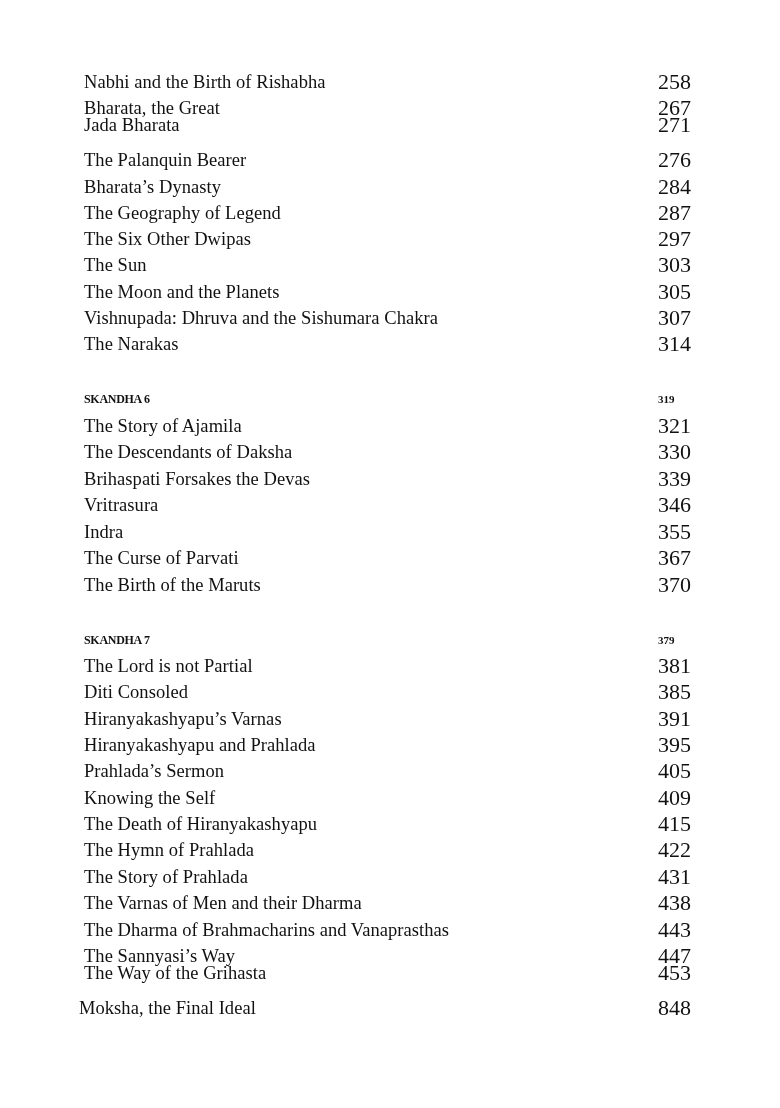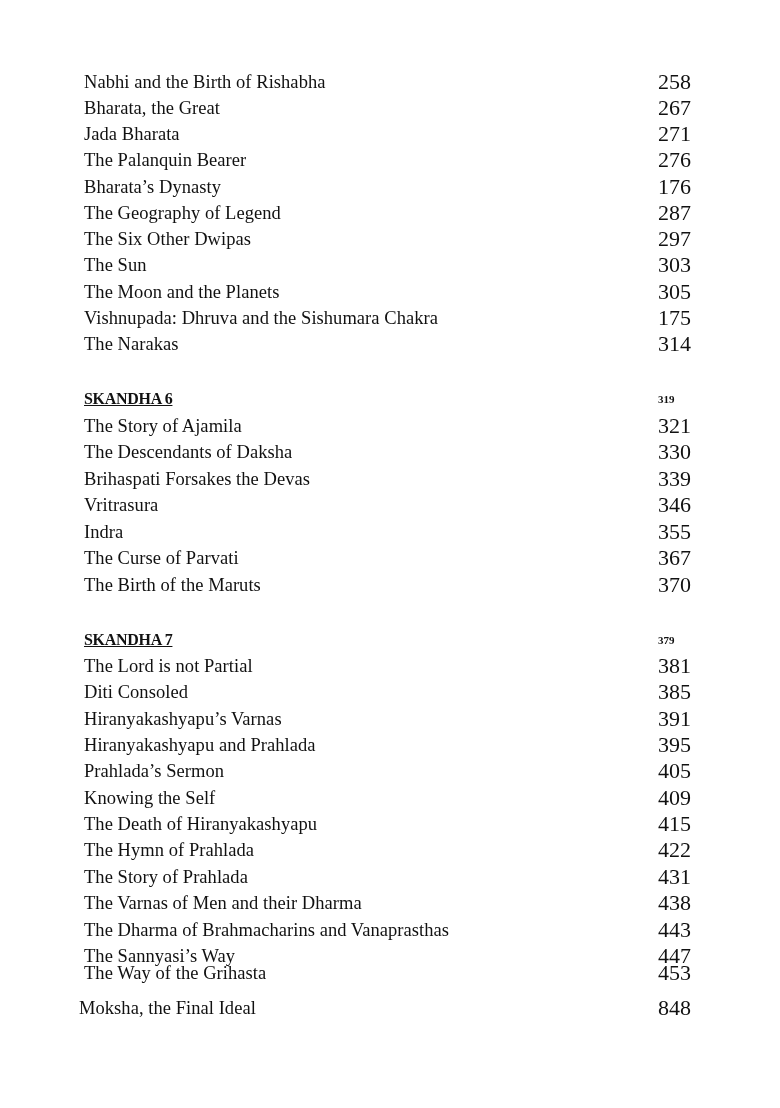--- a/index.html
+++ b/index.html
@@ -38,73 +38,72 @@
       white-space: nowrap;
     }
     .row .page-num {
       width: 40px;
       text-align: left;
       white-space: nowrap;
       font-size: 22px;
     }
     .row.heading .title {
       font-weight: bold;
-      font-size: 16px;
+      font-size: 12px;
       letter-spacing: -0.3px;
-      text-decoration: underline;
     }
     .row.heading .page-num {
       font-weight: bold;
       font-size: 11px;
     }
   </style>
 </head>
 <body>
 
 <div class="page">
 
   <div class="row" style="top:69px">
     <span class="title">Nabhi and the Birth of Rishabha</span>
     <span class="page-num">258</span>
   </div>
   <div class="row" style="top:95px">
     <span class="title">Bharata, the Great</span>
     <span class="page-num">267</span>
   </div>
-  <div class="row" style="top:121px">
+  <div class="row" style="top:112px">
     <span class="title">Jada Bharata</span>
     <span class="page-num">271</span>
   </div>
   <div class="row" style="top:147px">
     <span class="title">The Palanquin Bearer</span>
     <span class="page-num">276</span>
   </div>
   <div class="row" style="top:174px">
     <span class="title">Bharata’s Dynasty</span>
-    <span class="page-num">176</span>
+    <span class="page-num">284</span>
   </div>
   <div class="row" style="top:200px">
     <span class="title">The Geography of Legend</span>
     <span class="page-num">287</span>
   </div>
   <div class="row" style="top:226px">
     <span class="title">The Six Other Dwipas</span>
     <span class="page-num">297</span>
   </div>
   <div class="row" style="top:252px">
     <span class="title">The Sun</span>
     <span class="page-num">303</span>
   </div>
   <div class="row" style="top:279px">
     <span class="title">The Moon and the Planets</span>
     <span class="page-num">305</span>
   </div>
   <div class="row" style="top:305px">
     <span class="title">Vishnupada: Dhruva and the Sishumara Chakra</span>
-    <span class="page-num">175</span>
+    <span class="page-num">307</span>
   </div>
   <div class="row" style="top:331px">
     <span class="title">The Narakas</span>
     <span class="page-num">314</span>
   </div>
 
   <div class="row heading" style="top:386px">
     <span class="title">SKANDHA 6</span>
     <span class="page-num">319</span>
   </div>

